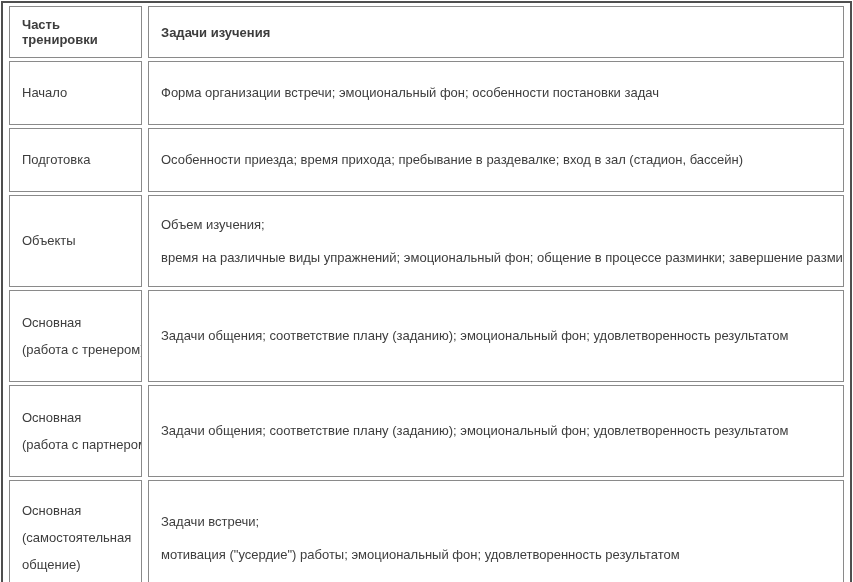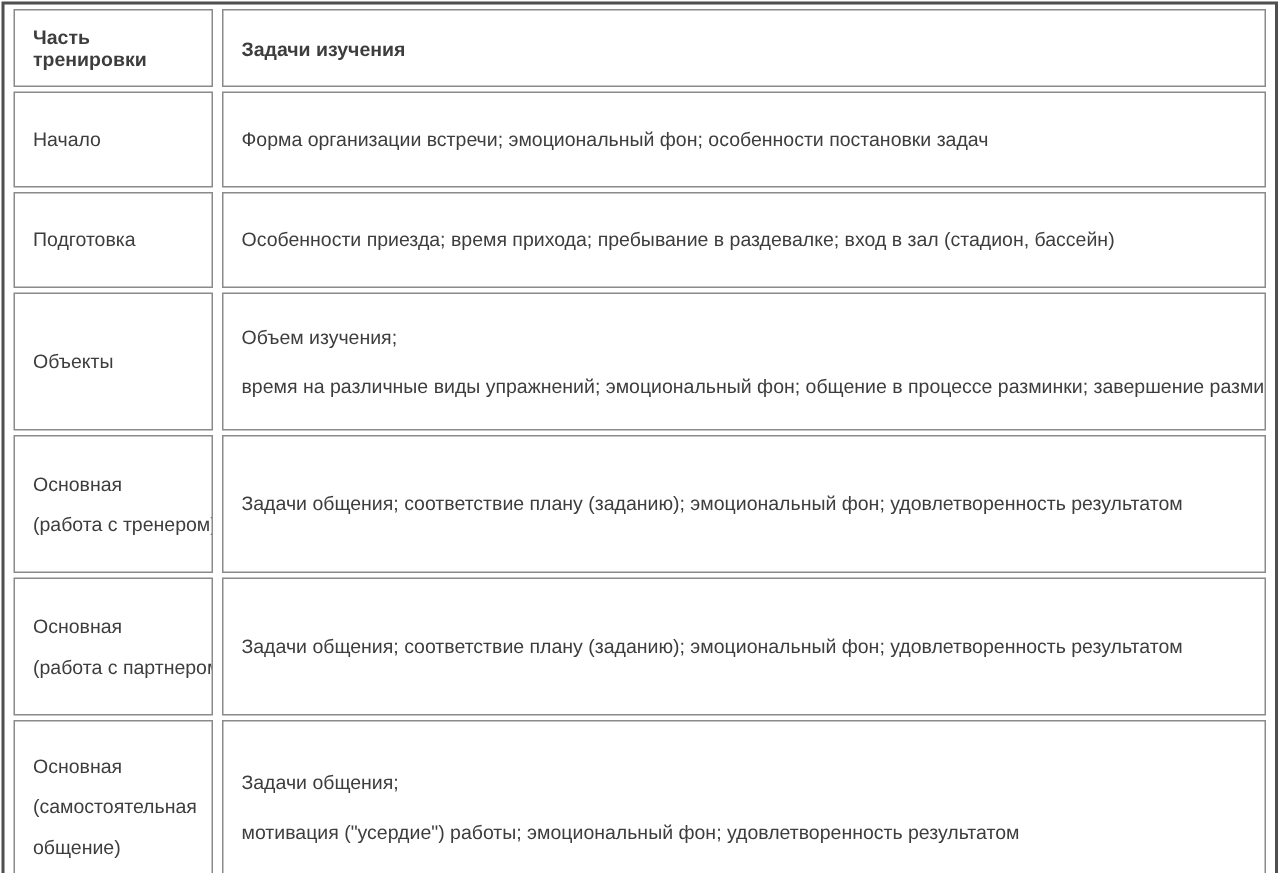--- a/index.html
+++ b/index.html
@@ -107,19 +107,19 @@
             <p class="cell-line">Задачи общения; соответствие плану (заданию); эмоциональный фон; удовлетворенность результатом</p>
           </td>
         </tr>
         <tr>
           <td class="part-cell" style="height: 94px;">
             <p class="cell-line">Основная</p>
             <p class="cell-line">(самостоятельная</p>
             <p class="cell-line">общение)</p>
           </td>
           <td class="objects-cell" style="height: 94px;">
-            <p class="cell-line">Задачи общения;</p>
+            <p class="cell-line">Задачи встречи;</p>
             <p class="cell-line">мотивация ("усердие") работы; эмоциональный фон; удовлетворенность результатом</p>
           </td>
         </tr>
       </tbody>
   </table>
 </div>
 
 </body></html>

